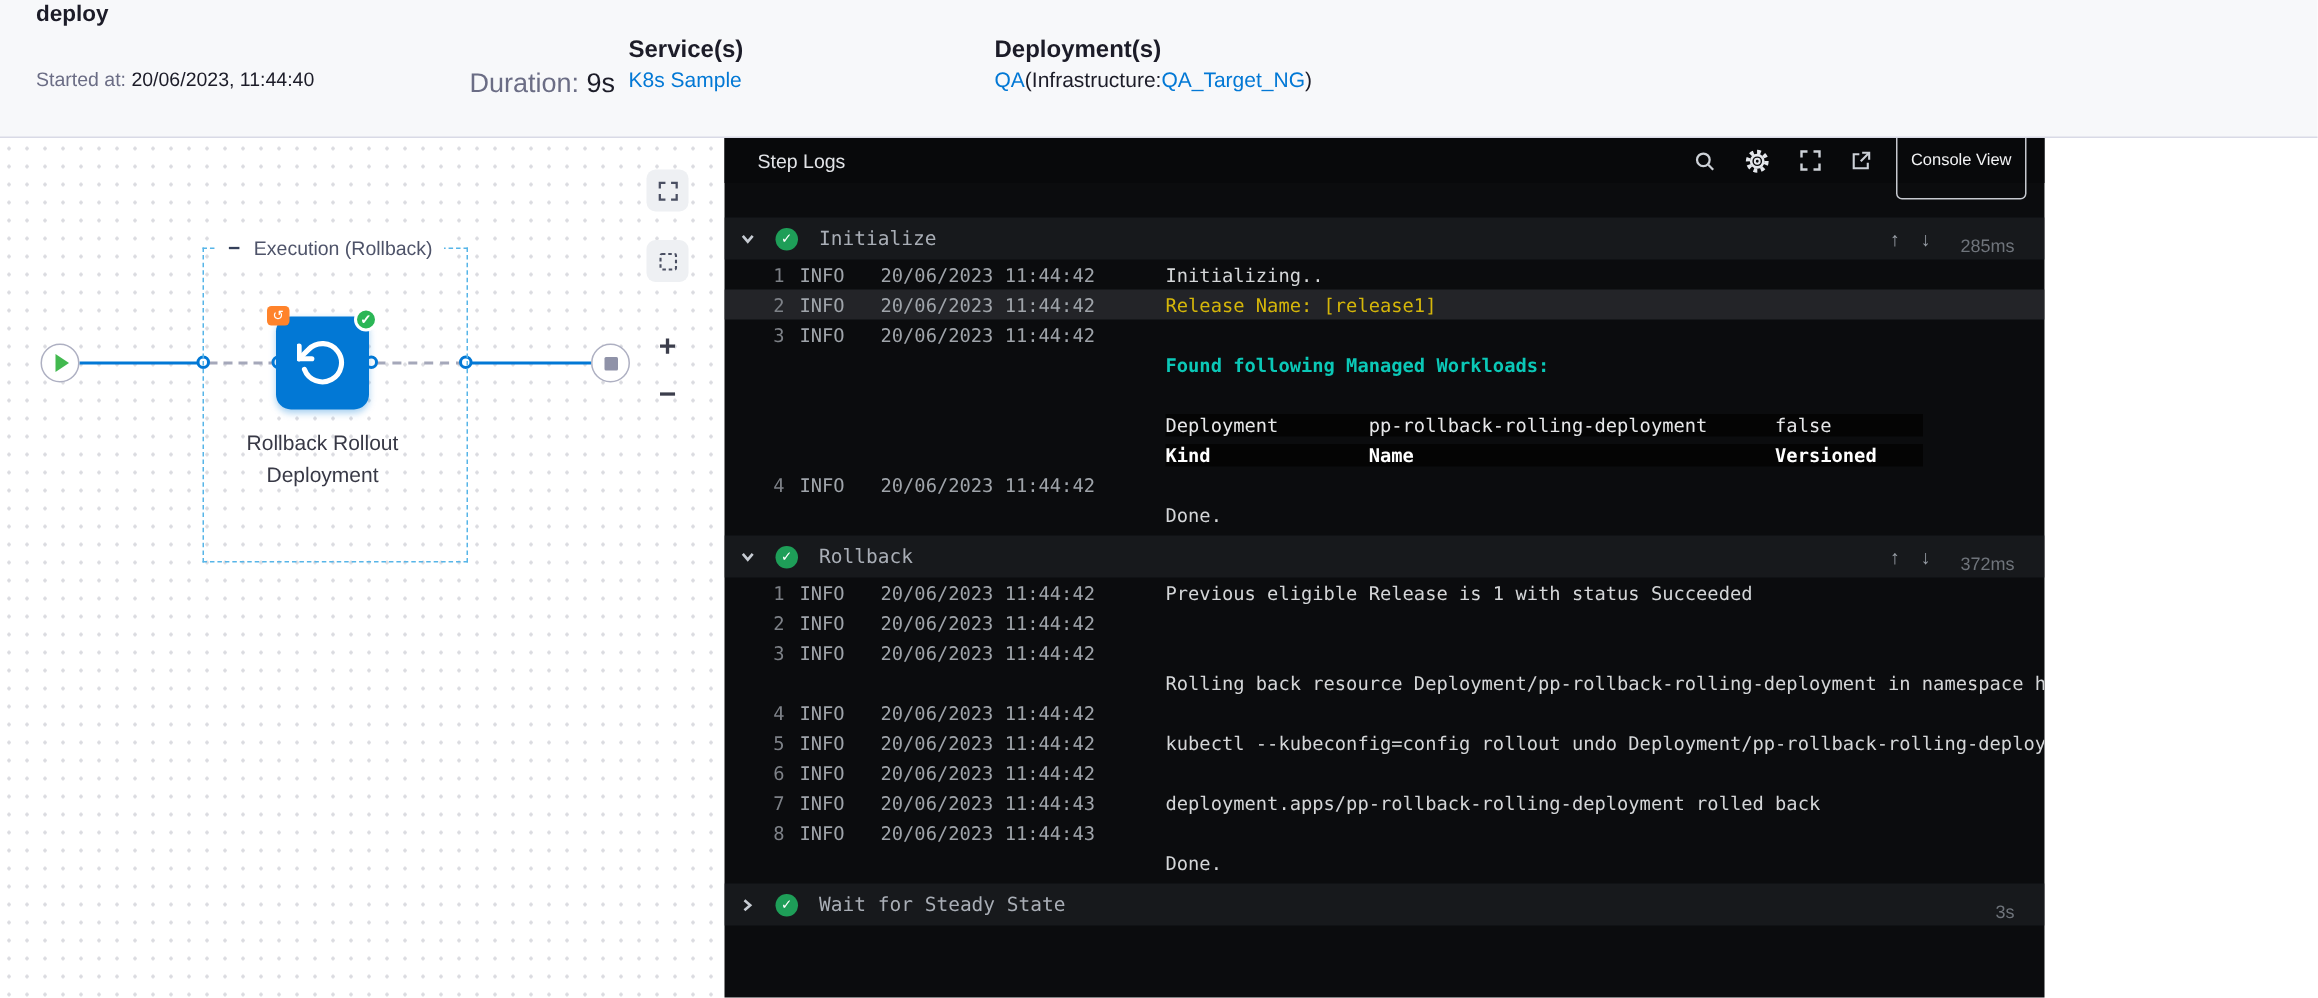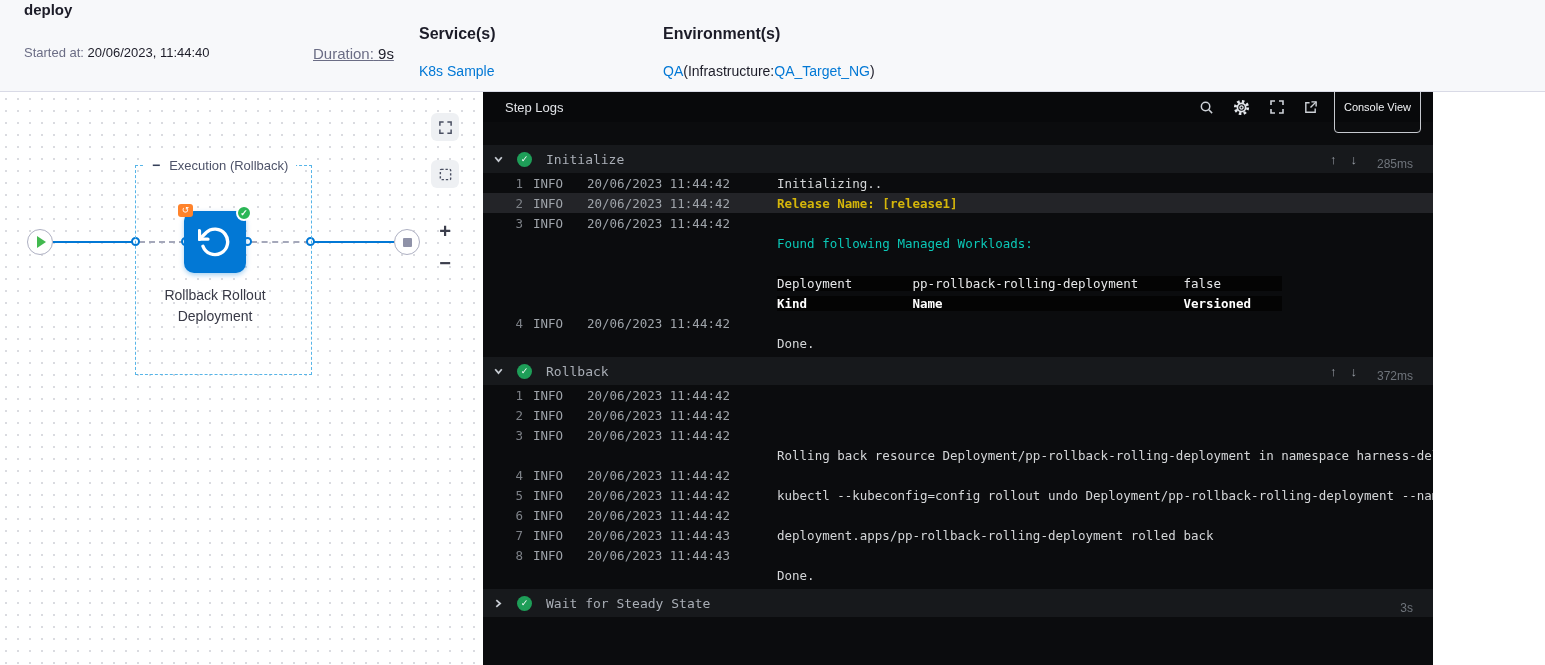--- a/index.html
+++ b/index.html
@@ -3,25 +3,25 @@
 <meta charset="utf-8">
 <style>
   * { box-sizing: border-box; margin: 0; padding: 0; }
   html,body { width:1545px; height:665px; overflow:hidden; font-family:"Liberation Sans",sans-serif; background:#fff; }
 
   
   .top-header { position:absolute; left:0; top:0; width:1545px; height:92px; background:#f7f8fa; border-bottom:1px solid #d9dae6; z-index:5; }
   .hdr-title { position:absolute; left:24px; top:1px; font-size:15px; font-weight:bold; color:#1c1c28; }
   .hdr-sub { position:absolute; left:24px; top:45px; font-size:13px; color:#6b6d85; }
   .hdr-sub b { color:#1c1c28; font-weight:normal; }
-  .hdr-duration { position:absolute; left:313px; top:45px; font-size:15px; color:#6b6d85;text-decoration:underline; }
+  .hdr-duration { position:absolute; left:313px; top:45px; font-size:18px; color:#6b6d85; }
   .hdr-duration b { color:#1c1c28; font-weight:normal; }
   .hdr-block { position:absolute; top:25px; }
   .hdr-block .lbl { font-size:16px; color:#1c1c28; font-weight:600; }
-  .hdr-block .val { margin-top:20px; font-size:14px; color:#1c1c28; }
+  .hdr-block .val { margin-top:2px; font-size:14px; color:#1c1c28; }
   .hdr-block .link { color:#0278d5; cursor:pointer; text-decoration:none; }
   .hdr-service { left:419px; }
   .hdr-env { left:663px; }
 
   
   .canvas { position:absolute; left:0; top:93px; width:483px; height:572px; background:#fff;
             background-image:radial-gradient(circle,#dadbe0 1px,transparent 1.3px); background-size:12px 12px; }
   .exec-group { position:absolute; left:135px; top:72px; width:177px; height:210px; border:1px dashed #57b5e8; }
   .exec-group-label { position:absolute; left:8px; top:-10px; background:#fff; padding:0 8px; display:flex; align-items:center; gap:9px; white-space:nowrap; }
   .collapse-glyph { font-size:14px; font-weight:bold; color:#35405a; cursor:pointer; line-height:18px; }
@@ -42,21 +42,21 @@
   .step-node svg { position:absolute; left:14px; top:14px; }
   .badge-check { position:absolute; right:-6px; top:-6px; width:16px; height:16px; border-radius:50%; background:var(--success,#2bb656); border:2px solid #fff; color:#fff; font-size:9px; line-height:13px; text-align:center; font-weight:bold; }
   .badge-rollback { position:absolute; left:-6px; top:-7px; width:15px; height:13px; border-radius:3px; background:#ff832b; color:#fff; font-size:9px; line-height:13px; text-align:center; }
   .step-label { position:absolute; left:135px; top:192px; width:160px; text-align:center; font-size:14px; line-height:1.5; color:#383946; }
 
   .canvas-ctrls { position:absolute; right:24px; top:20px; width:28px; display:flex; flex-direction:column; align-items:center; }
   .ctrl-btn { width:28px; height:28px; border-radius:6px; background:#eef0f3; display:flex; align-items:center; justify-content:center; cursor:pointer; margin-bottom:19px; }
   .ctrl-plain { width:28px; height:24px; display:flex; align-items:center; justify-content:center; cursor:pointer; font-size:20px; color:#3c3e4c; margin-bottom:8px; font-weight:bold; }
 
   
-  .console { position:absolute; left:483px; top:92px; width:950px; height:573px; background:var(--console-bg,#0b0c0e); color:#d4d6d8; }
+  .console { position:absolute; left:483px; top:92px; width:880px; height:573px; background:var(--console-bg,#0b0c0e); color:#d4d6d8; }
   .console-header { height:30px; background:#08090b; display:flex; align-items:center; padding:0 12px 0 22px; }
   .console-title { font-size:13px; color:#e2e4e8; flex:1; }
   .cicon { margin-left:18px; cursor:pointer; display:flex; align-items:center; }
   .console-view-btn { margin-left:16px; border:1px solid #c6c9cf; border-radius:4px; color:#f2f3f5; font-size:11px; padding:19px 9px; cursor:pointer; white-space:nowrap; }
 
   .log-scroll { position:absolute; left:0; top:30px; right:0; bottom:0; overflow:hidden; padding-top:23px; }
   .log-section + .log-section { margin-top:4px; }
   .section-header { height:28px; background:var(--section-bg,#17191c); display:flex; align-items:center; padding:0 20px 0 10px; cursor:pointer; }
   .chev { display:flex; align-items:center; margin-right:13px; transition:transform .1s; }
   .chev.collapsed { transform:rotate(-90deg); }
@@ -67,22 +67,22 @@
   .arr { color:#9aa0a8; font-size:13px; cursor:pointer; }
   .sec-duration { color:#6f747b; font-size:12px; min-width:42px; text-align:right;margin-top:10px; }
 
   .log-line { height:20px; display:flex; align-items:center; font-family:"DejaVu Sans Mono",monospace; font-size:12.5px; white-space:pre; padding-left:24px; }
   .ln-num { width:16px; text-align:right; color:#7d8187; flex:none; }
   .ln-lvl { width:42px; margin-left:10px; color:#9fa4aa; flex:none; }
   .ln-time { width:150px; margin-left:12px; color:#9fa4aa; flex:none; }
   .ln-msg { margin-left:40px; color:#d4d6d8; overflow:hidden; }
 
   .style-highlight-yellow { background:#232428; }
-  .style-highlight-yellow .ln-msg { color:var(--log-yellow,#d5b60a); font-weight:bold; }
-  .style-info-cyan .ln-msg { color:var(--log-cyan,#0bc8b7); font-weight:normal; }
+  .style-highlight-yellow .ln-msg { color:var(--log-yellow,#d5b60a); font-weight:normal; }
+  .style-info-cyan .ln-msg { color:var(--log-cyan,#0bc8b7); font-weight:bold; }
   .style-table-head .ln-msg { background:#040404; color:#ffffff; font-weight:bold; display:inline-block; min-width:505px; }
   .style-table-row .ln-msg { background:#040404; color:#e6e7e9; display:inline-block; min-width:505px; }
 </style>
 </head>
 <body>
 
 <div class="top-header">
   <div class="hdr-title">deploy</div>
   <div class="hdr-sub">
     <span>Started at:</span>
@@ -90,21 +90,21 @@
   </div>
   <div class="hdr-duration">
     <span>Duration:</span>
     <b>9s</b>
   </div>
   <div class="hdr-block hdr-service">
     <div class="lbl">Service(s)</div>
     <div class="val"><a class="link">K8s Sample</a></div>
   </div>
   <div class="hdr-block hdr-env">
-    <div class="lbl">Environment(s)</div>
+    <div class="lbl">Deployment(s)</div>
     <div class="val">
       <a class="link">QA</a><span>(Infrastructure:</span><a class="link">QA_Target_NG</a><span>)</span>
     </div>
   </div>
 </div>
 
 <div class="canvas">
 
   <div class="edge solid" style="left:53px;width:82px;"></div>
   <div class="edge dashed" style="left:139px;width:46px;"></div>
@@ -283,20 +283,21 @@
         <span class="arr">↑</span>
         <span class="arr">↓</span>
       </span>
       <span class="sec-duration">372ms</span>
     </div>
     <div class="section-lines">
   <div class="log-line style-plain">
     <span class="ln-num">1</span>
     <span class="ln-lvl">INFO</span>
     <span class="ln-time">20/06/2023 11:44:42</span>
+    <span class="ln-msg">Previous eligible Release is 1 with status Succeeded</span>
   </div>
 
   <div class="log-line style-plain">
     <span class="ln-num">2</span>
     <span class="ln-lvl">INFO</span>
     <span class="ln-time">20/06/2023 11:44:42</span>
     <span class="ln-msg"></span>
   </div>
 
 

